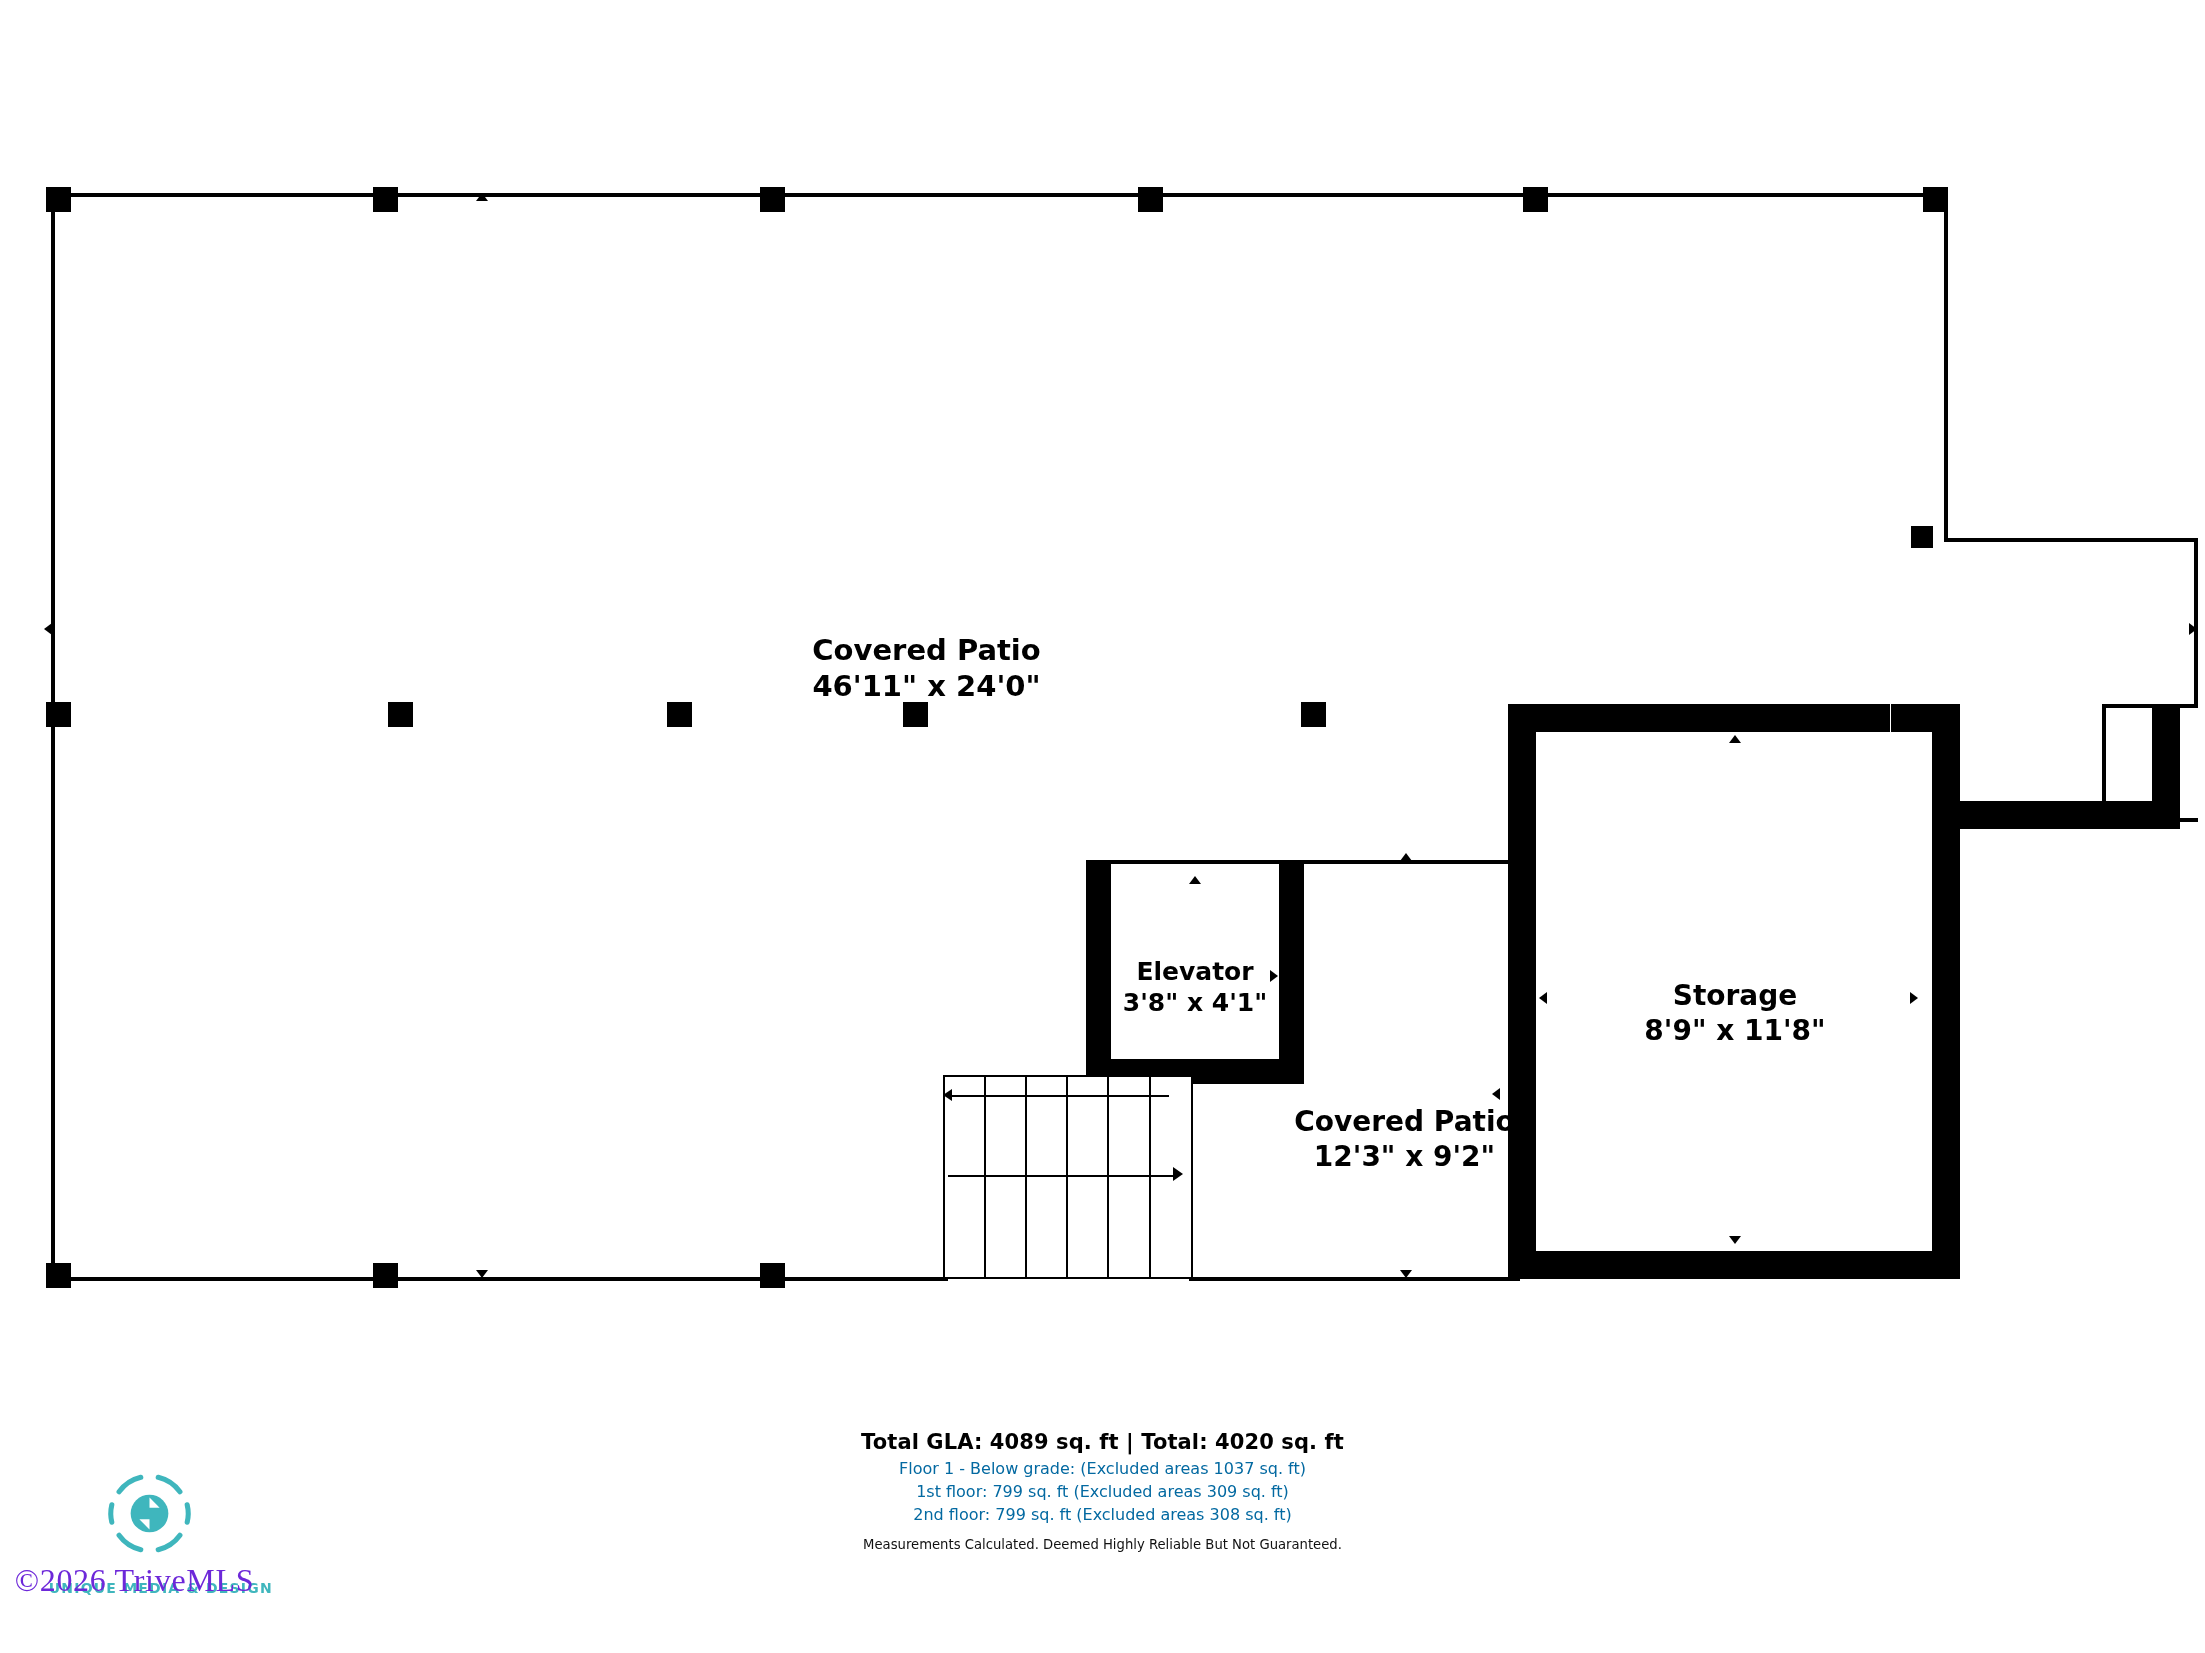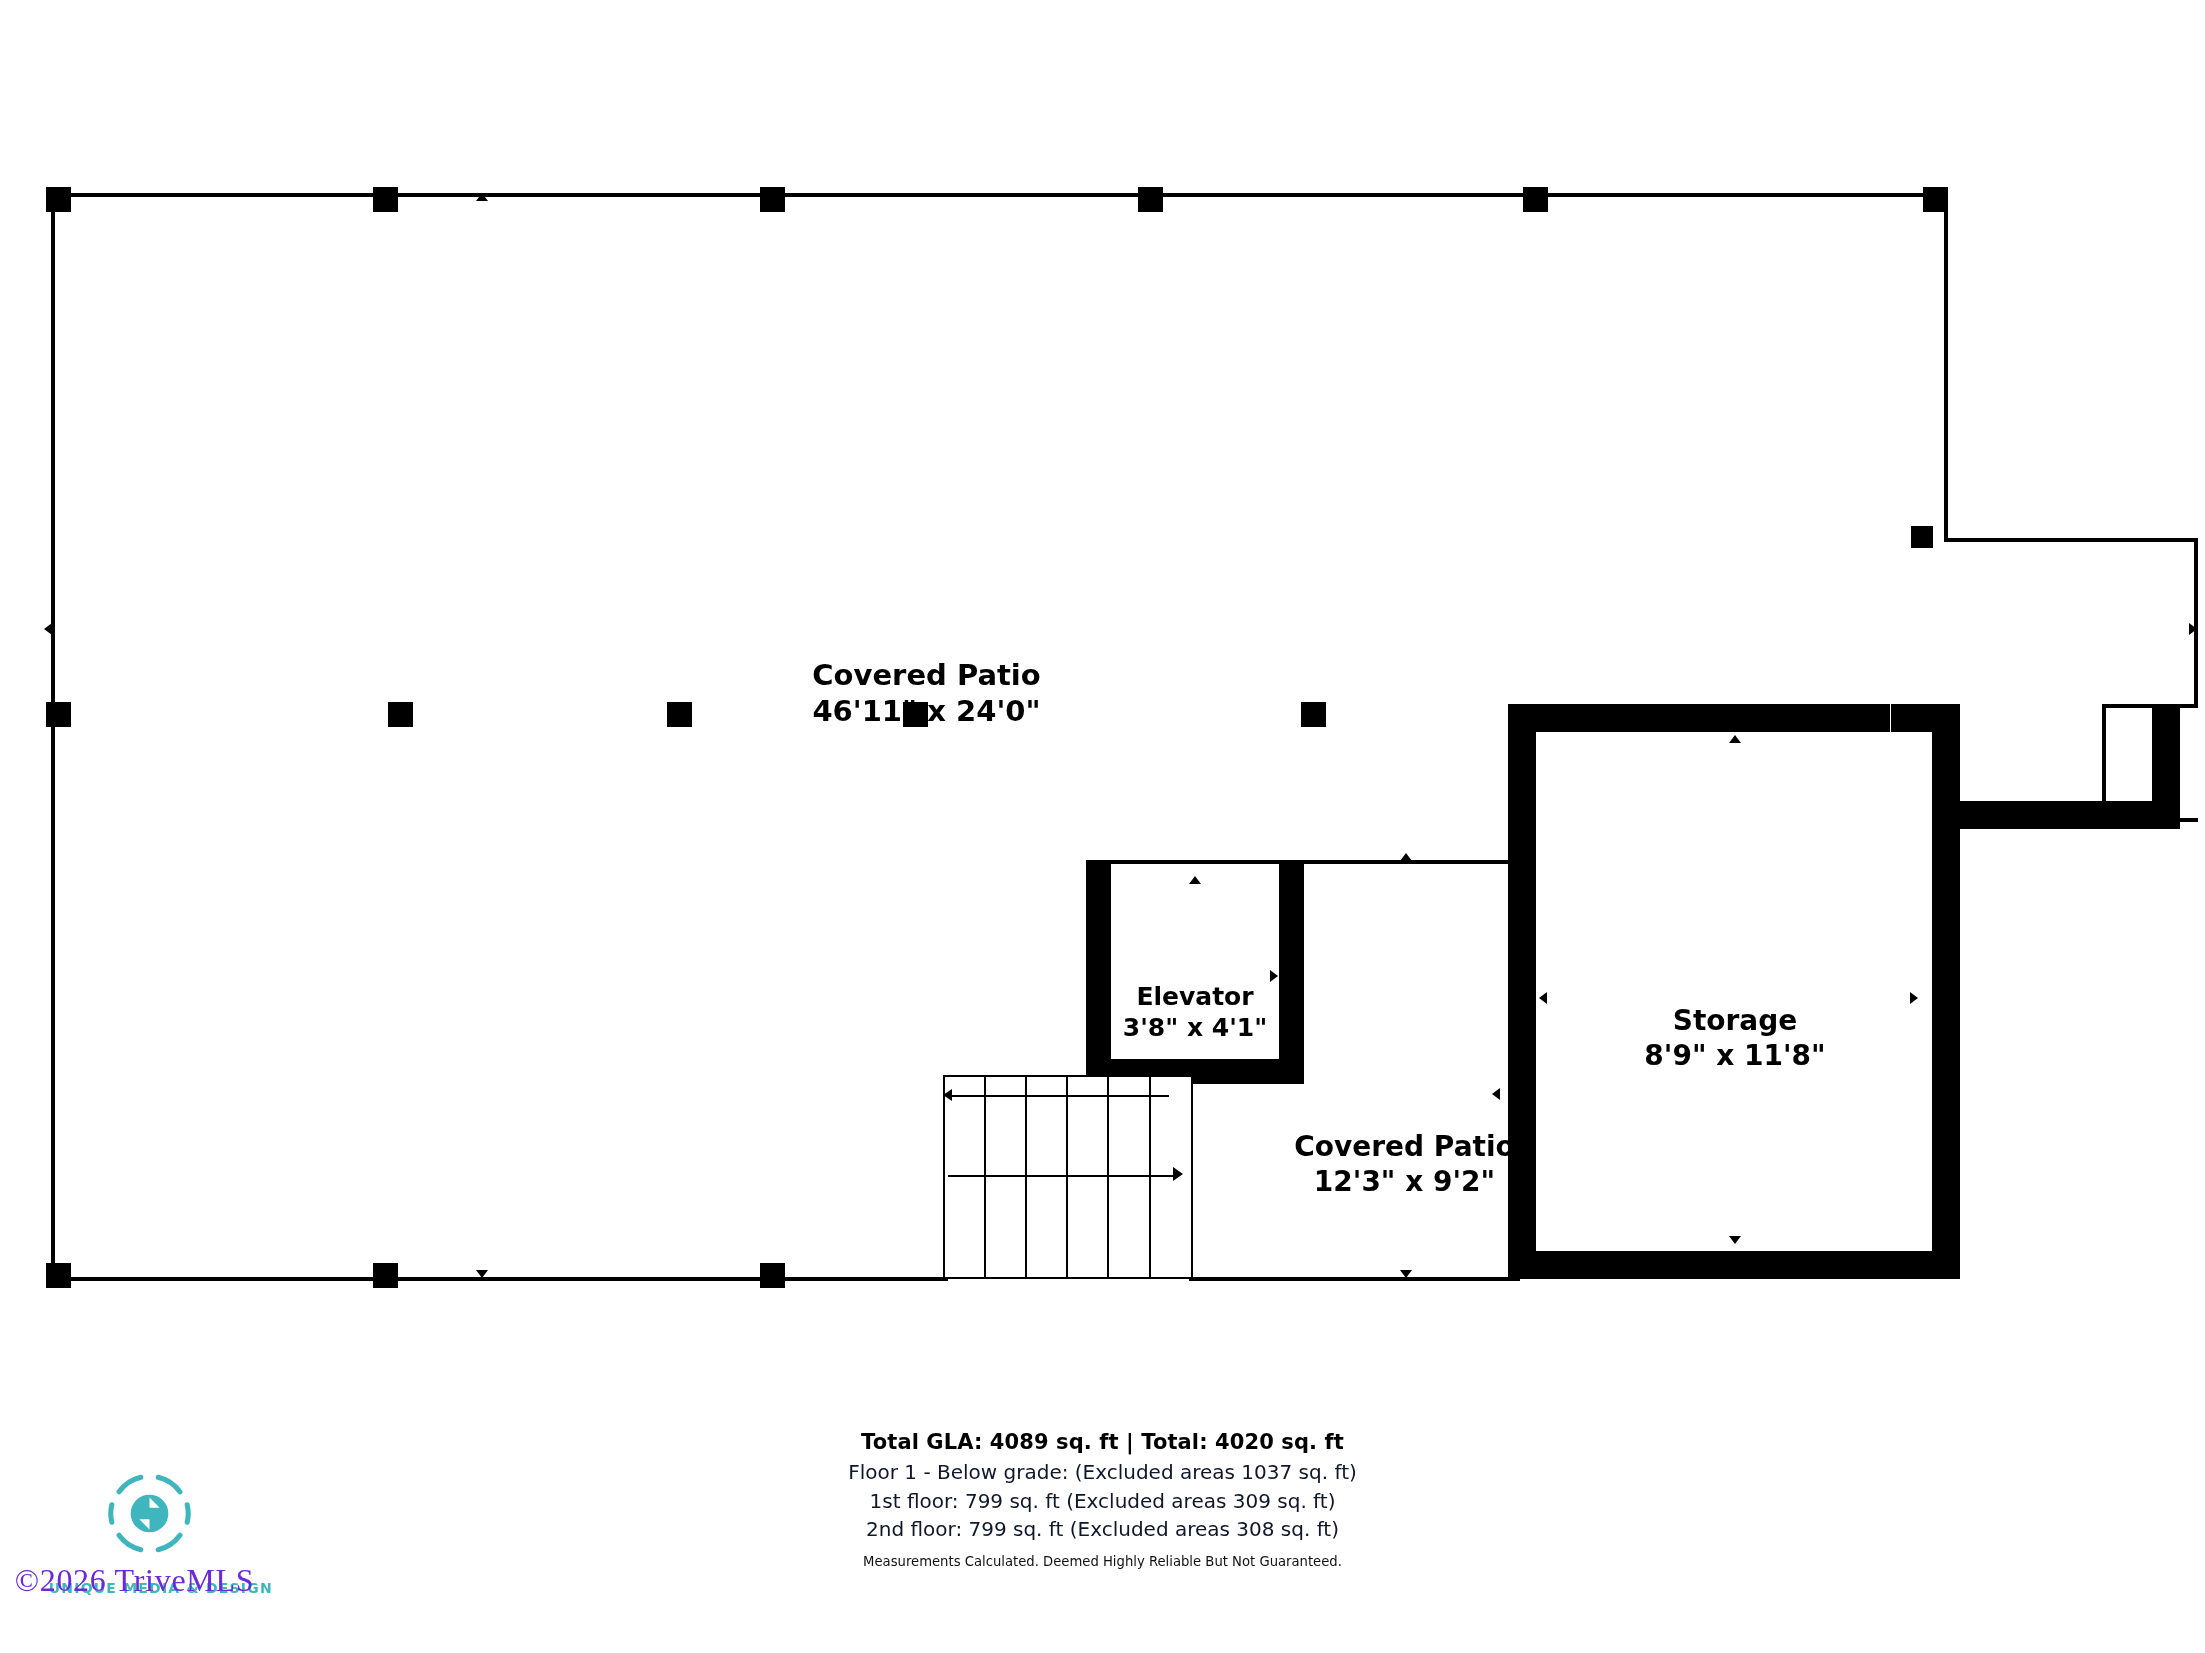--- a/index.html
+++ b/index.html
@@ -39,21 +39,20 @@
   .room-label {
     position: absolute;
     text-align: center;
     font-weight: bold;
     color: #000000;
     line-height: 1.25;
     white-space: nowrap;
   }
   .room-label .name {
     display: block;
-    margin-top: 25px;
   }
   .room-label .dims {
     display: block;
   }
 
   .arrow {
     position: absolute;
     width: 0;
     height: 0;
   }
@@ -139,23 +138,23 @@
     width: 2205px;
     text-align: center;
   }
   #summary .total {
     font-size: 21px;
     font-weight: bold;
     letter-spacing: 0.1px;
     margin-bottom: 4.4px;
   }
   #summary .line {
-    font-size: 20px;
+    font-size: 16px;
     line-height: 1.42;
-    color: #0f172a;
+    color: #0369a1;
   }
   #summary .disclaimer {
     margin-top: 10.3px;
     font-size: 13.2px;
     font-weight: normal;
     color: #111;
   }
 
   
   #logo-block {

